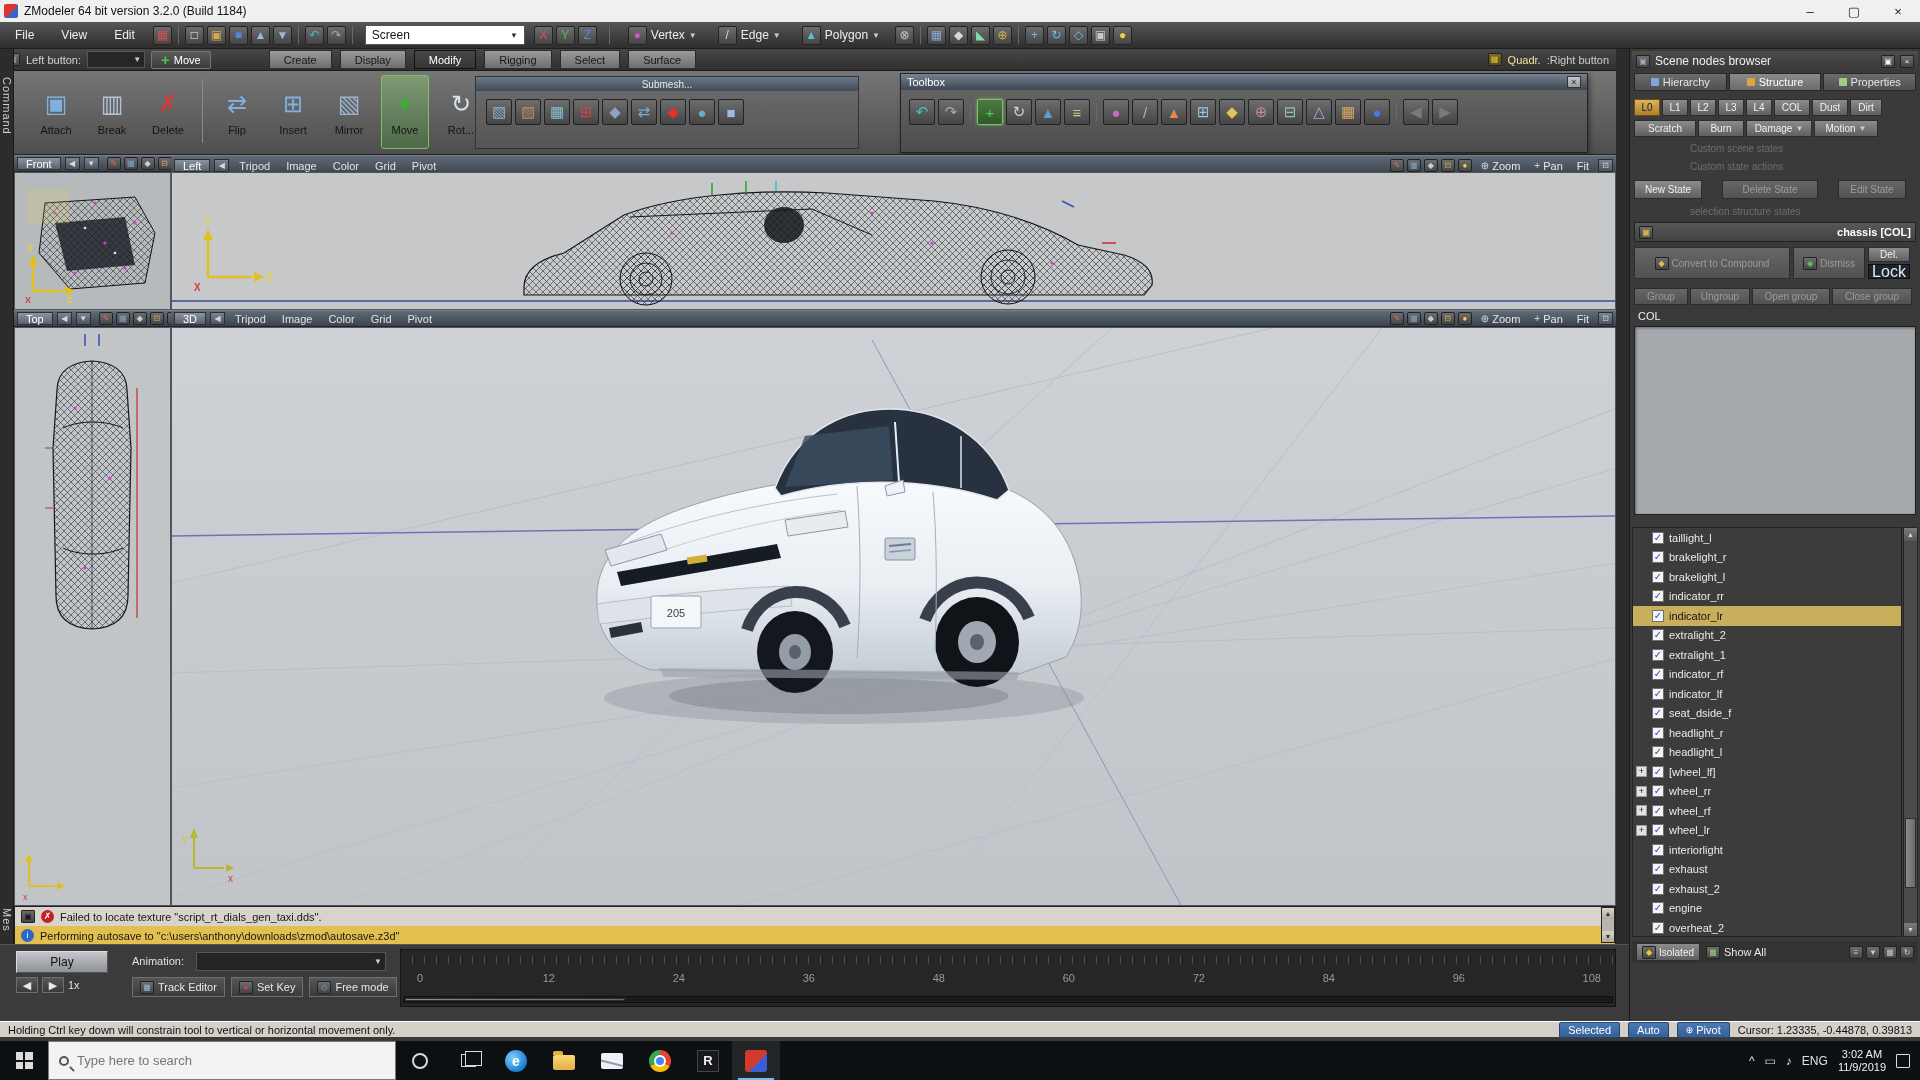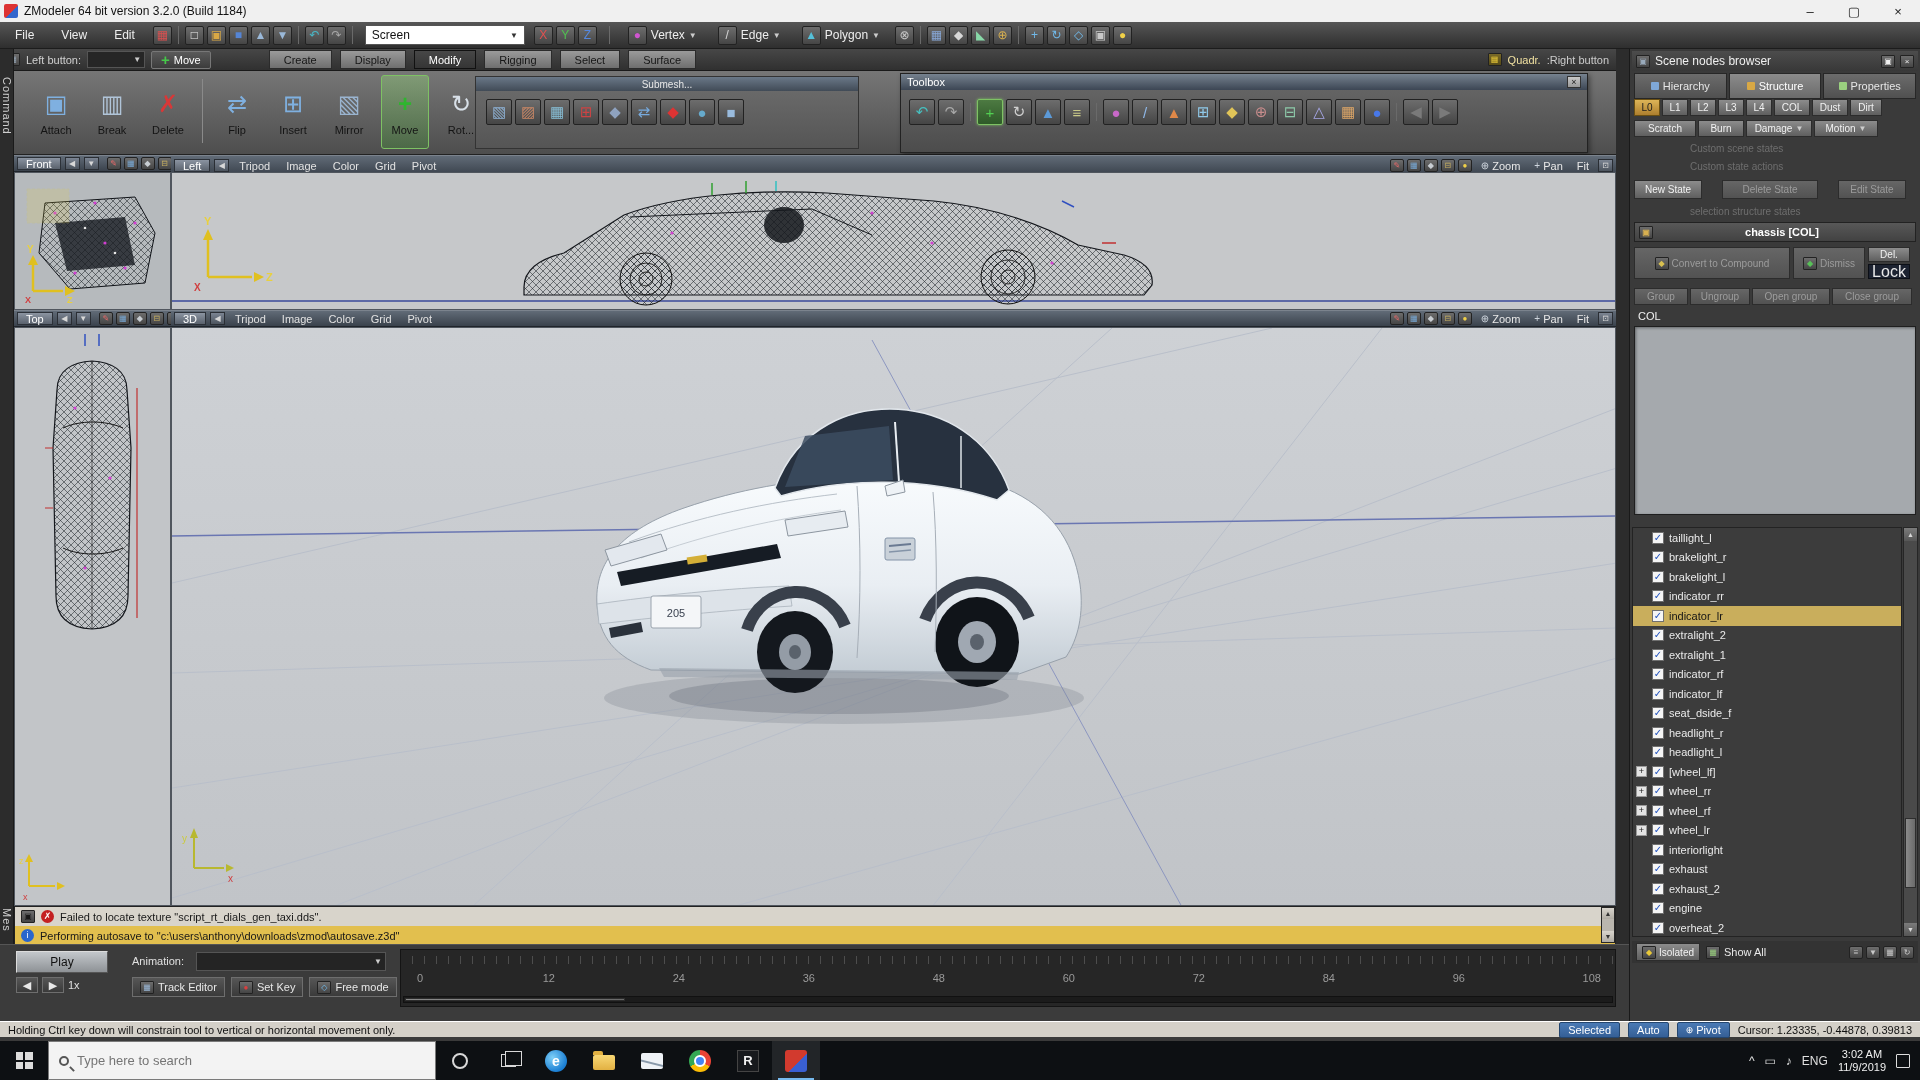--- a/index.html
+++ b/index.html
@@ -56,21 +56,21 @@
 .vph{background:linear-gradient(#616b77,#3a424c);border-top:1px solid #7b838d;border-bottom:1px solid #1f242a;display:flex;align-items:center;gap:4px;padding:0 3px;color:#ddd;font-size:11px}
 .vpname{padding:0 8px;height:13px;display:inline-flex;align-items:center;background:linear-gradient(#8b94a1,#5a626d);border:1px solid #2c3138;color:#fff;font-size:11px}
 .dd-chip{width:15px;height:13px;background:linear-gradient(#7b8492,#4c545e);border:1px solid #2a2e34;color:#d8d8d8;font-size:8px;display:inline-flex;align-items:center;justify-content:center;flex:none}
 .menuword{padding:0 6px;color:#e2e2e2}
 .vbtn{display:inline-flex;align-items:center;gap:3px;padding:0 5px;color:#e8e8e8}
 .mini-ic{color:#cfd6de;font-size:10px}
 .viewport{background:#c6c8ca;border:1px solid #50565e;overflow:hidden}
 
 .panel{background:#3a3a3a;border-left:1px solid #191919}
 .sb-title{display:flex;align-items:center;gap:5px;padding:0 4px;height:20px;background:linear-gradient(#4c4c4c,#383838);color:#efefef;font-size:12px}
-.sb-tab{flex:1;height:26px;display:inline-flex;align-items:center;justify-content:center;gap:4px;background:linear-gradient(#6c6c6c,#505050);border:1px solid #272727;color:#e6e6e6;font-size:11px}
+.sb-tab{flex:1;height:18px;display:inline-flex;align-items:center;justify-content:center;gap:4px;background:linear-gradient(#6c6c6c,#505050);border:1px solid #272727;color:#e6e6e6;font-size:11px}
 .sb-tab.active{background:linear-gradient(#8b8b8b,#6b6b6b);color:#fff}
 .sq{width:8px;height:8px;flex:none;border-radius:1px}
 .sbtn{background:linear-gradient(#8c8c8c,#5f5f5f);border:1px solid #2c2c2c;color:#f2f2f2;font-size:10px;display:inline-flex;align-items:center;justify-content:center;gap:3px;height:17px;padding:0 5px}
 .sbtn.amber{background:linear-gradient(#ddb457,#ad7f2e);color:#1c1c1c;border-color:#6a4f12}
 .sbtn.dis{color:#9c9c9c;background:linear-gradient(#666,#525252)}
 .dimtext{color:#6e6e6e;font-size:10px}
 .chassisbar{height:20px;background:linear-gradient(#585858,#424242);border:1px solid #222;display:flex;align-items:center;color:#fff;font-size:11px;font-weight:bold;padding:0 4px}
 .lockbtn{background:#1d2331;border:1px solid #0c0f16;color:#e8e8e8;font-size:16px;display:inline-flex;align-items:center;justify-content:center}
 .emptylist{background:#a5a9ad;border:1px solid #1f1f1f;box-shadow:inset 1px 1px 3px rgba(0,0,0,.4)}
 .nodelist{background:#3c3c3c;border:1px solid #232323;overflow:hidden}
@@ -97,21 +97,21 @@
 
 .statusbar{background:#d4d0c8;border-top:1px solid #fff;color:#111;display:flex;align-items:center;padding:0 8px;font-size:11px;gap:8px}
 .bluechip{background:linear-gradient(#4a7ab5,#355f96);color:#fff;border:1px solid #23456e;border-radius:2px;height:16px;display:inline-flex;align-items:center;justify-content:center;gap:3px;padding:0 8px;font-size:11px}
 
 .taskbar{background:#0d1013;display:flex;align-items:stretch;color:#e8e8e8}
 .tb-slot{width:48px;display:flex;align-items:center;justify-content:center;position:relative}
 .tb-slot.active{background:rgba(255,255,255,.09)}
 .tb-slot.active::after{content:"";position:absolute;left:6px;right:6px;bottom:0;height:2px;background:#76b9ed}
 .winlogo{width:17px;height:17px;display:grid;grid-template-columns:1fr 1fr;grid-template-rows:1fr 1fr;gap:2px}
 .winlogo span{background:#dcdcdc}
-.tb-search{width:388px;background:#f3f3f3;border:1px solid #7a7a7a;display:flex;align-items:center;gap:8px;padding:0 10px}
+.tb-search{width:348px;background:#f3f3f3;border:1px solid #7a7a7a;display:flex;align-items:center;gap:8px;padding:0 10px}
 .tb-search-input{border:none;outline:none;background:transparent;font-size:13px;color:#444;width:280px;font-family:"Liberation Sans",sans-serif}
 .mag{width:10px;height:10px;border:2px solid #555;border-radius:50%;position:relative;flex:none}
 .mag::after{content:"";position:absolute;width:6px;height:2px;background:#555;left:8px;top:10px;transform:rotate(45deg)}
 .ring{width:16px;height:16px;border:2px solid #d8d8d8;border-radius:50%}
 .tview{width:15px;height:13px;border:1px solid #d8d8d8;position:relative}
 .tview::after{content:"";position:absolute;left:3px;top:-4px;width:15px;height:13px;border:1px solid #d8d8d8;background:#0d1013}
 .folder-ic{width:22px;height:15px;background:linear-gradient(#f8d775,#e2b142);border-radius:2px;position:relative;margin-top:4px}
 .folder-ic::before{content:"";position:absolute;top:-4px;left:0;width:10px;height:4px;background:#e2b142;border-radius:2px 2px 0 0}
 .mail-ic{width:22px;height:16px;background:#eef2f6;border-radius:2px;position:relative;overflow:hidden}
 .mail-ic::before{content:"";position:absolute;left:-4px;top:-9px;width:30px;height:18px;transform:rotate(14deg);border-bottom:2px solid #8899aa;background:transparent}
@@ -614,21 +614,21 @@
     <div class="abs dimtext" style="left:60px;top:94px">Custom scene states</div>
     <div class="abs dimtext" style="left:60px;top:112px">Custom state actions</div>
     <div class="abs flex" style="left:4px;top:131px;right:4px;gap:20px">
       <span class="sbtn" style="width:68px;height:19px">New State</span>
       <span class="sbtn dis" style="width:96px;height:19px">Delete State</span>
       <span class="sbtn dis" style="width:68px;height:19px">Edit State</span>
     </div>
     <div class="abs dimtext" style="left:60px;top:157px">selection structure states</div>
     <div class="chassisbar abs" style="left:4px;top:173px;right:4px">
       <span class="chip mini" style="color:#d8b050">▣</span>
-      <span class="flex1" style="text-align:center">chassis [COL]</span>
+      <span class="flex1" style="text-align:right">chassis [COL]</span>
     </div>
     <div class="abs flex" style="left:4px;top:198px;right:4px;gap:3px;align-items:flex-start">
       <span class="sbtn dis" style="width:156px;height:32px">
         <span class="chip mini" style="color:#d8c050">◆</span>
         <span>Convert to Compound</span>
       </span>
       <span class="sbtn dis" style="width:72px;height:32px">
         <span class="chip mini" style="color:#58c058">◆</span>
         <span>Dismiss</span>
       </span>

